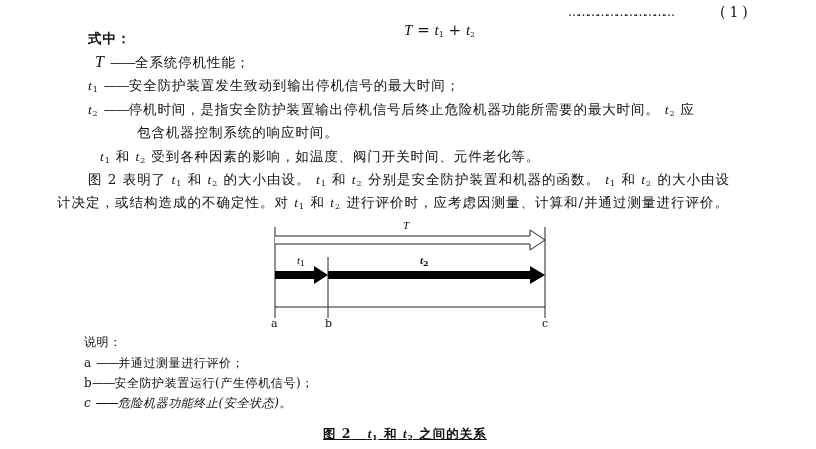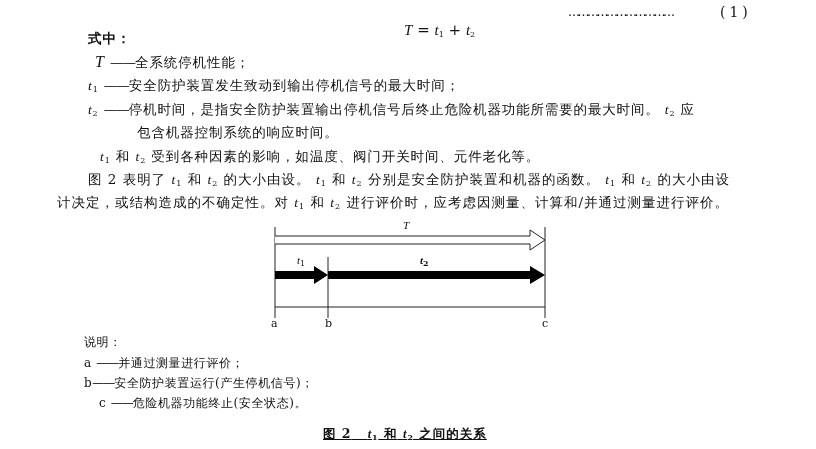--- a/index.html
+++ b/index.html
@@ -109,21 +109,21 @@
 <div class="abs" style="left:542px; top:317px; font-size:11px;">c</div>
 
 <div class="abs small-text" style="left:84px; top:334px;">说明：</div>
 <div class="abs small-text" style="left:84px; top:355px;">
   <span>a</span>
   <span class="dash">——</span><span>并通过测量进行评价；</span>
 </div>
 <div class="abs small-text" style="left:84px; top:375px;">
   <span>b</span><span class="dash">——</span><span>安全防护装置运行(产生停机信号)；</span>
 </div>
-<div class="abs small-text" style="left:99px; top:395px;">
+<div class="abs small-text" style="left:84px; top:395px;font-style:italic;">
   <span>c</span>
   <span class="dash">——</span><span>危险机器功能终止(安全状态)。</span>
 </div>
 
 <div class="abs caption" style="left:323px; top:426px;text-decoration:underline;">
   <span>图 2</span>&nbsp;&nbsp;
   <span class="it">t</span><span class="sub">1</span>
   <span>和</span>
   <span class="it">t</span><span class="sub">2</span>
   <span>之间的关系</span>

